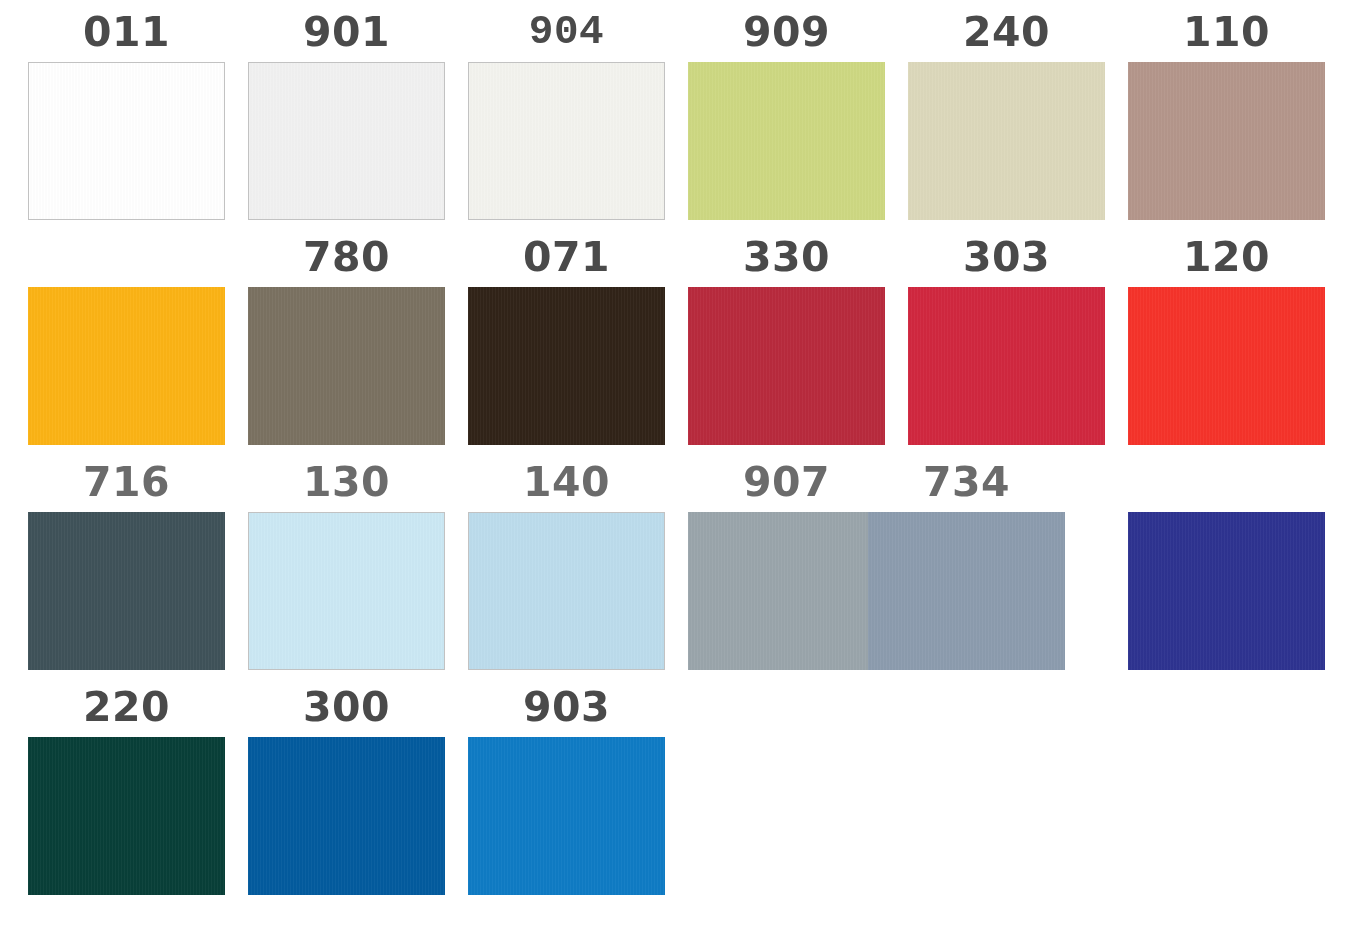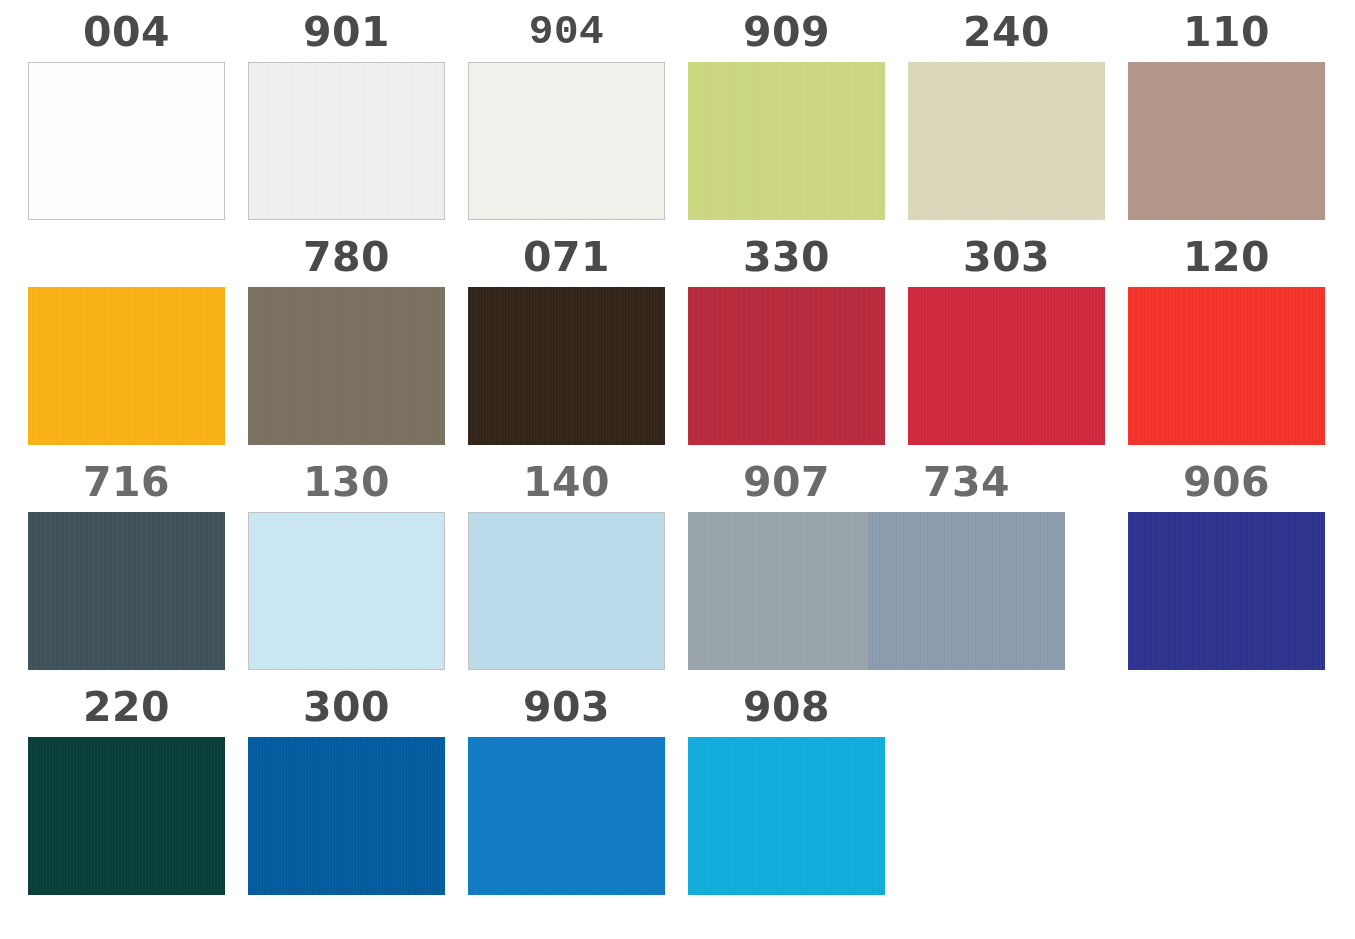--- a/index.html
+++ b/index.html
@@ -79,21 +79,21 @@
   .swatch-chip.bordered {
     border: 1px solid #c2c2c2;
   }
 </style>
 </head>
 <body>
 
 <div id="swatch-chart">
     <div class="swatch-row" style="top: 10px;">
       <div class="swatch-cell" style="left: 28px;">
-        <div class="swatch-label" style="color: rgb(74, 74, 74);">004</div>
+        <div class="swatch-label" style="color: rgb(74, 74, 74);">011</div>
         <div class="swatch-chip bordered" title="010" style="background: rgb(255, 255, 255);"></div>
       </div>
       <div class="swatch-cell" style="left: 248px;">
         <div class="swatch-label" style="color: rgb(74, 74, 74);">901</div>
         <div class="swatch-chip bordered" title="901" style="background: rgb(241, 241, 241);"></div>
       </div>
       <div class="swatch-cell" style="left: 468px;">
         <div class="swatch-label" style="color: rgb(74, 74, 74); font-family: Liberation Mono, monospace;">904</div>
         <div class="swatch-chip bordered" title="904" style="background: rgb(243, 243, 238);"></div>
       </div>
@@ -150,35 +150,30 @@
       </div>
       <div class="swatch-cell" style="left: 688px;">
         <div class="swatch-label" style="color: rgb(107, 107, 107);">907</div>
         <div class="swatch-chip" title="907" style="background: rgb(154, 165, 171);"></div>
       </div>
       <div class="swatch-cell" style="left: 868px;">
         <div class="swatch-label" style="color: rgb(107, 107, 107);">734</div>
         <div class="swatch-chip" title="734" style="background: rgb(140, 156, 174);"></div>
       </div>
       <div class="swatch-cell" style="left: 1128px;">
-        <div class="swatch-label" style="color: rgb(107, 107, 107);">906</div>
         <div class="swatch-chip" title="906" style="background: rgb(46, 51, 144);"></div>
       </div>
     </div>
     <div class="swatch-row" style="top: 685px;">
       <div class="swatch-cell" style="left: 28px;">
         <div class="swatch-label" style="color: rgb(74, 74, 74);">220</div>
         <div class="swatch-chip" title="220" style="background: rgb(8, 63, 56);"></div>
       </div>
       <div class="swatch-cell" style="left: 248px;">
         <div class="swatch-label" style="color: rgb(74, 74, 74);">300</div>
         <div class="swatch-chip" title="440" style="background: rgb(3, 91, 158);"></div>
       </div>
       <div class="swatch-cell" style="left: 468px;">
         <div class="swatch-label" style="color: rgb(74, 74, 74);">903</div>
         <div class="swatch-chip" title="903" style="background: rgb(15, 123, 196);"></div>
       </div>
-      <div class="swatch-cell" style="left: 688px;">
-        <div class="swatch-label" style="color: rgb(74, 74, 74);">908</div>
-        <div class="swatch-chip" title="908" style="background: rgb(16, 173, 219);"></div>
-      </div>
     </div>
   </div>
 
 </body></html>

